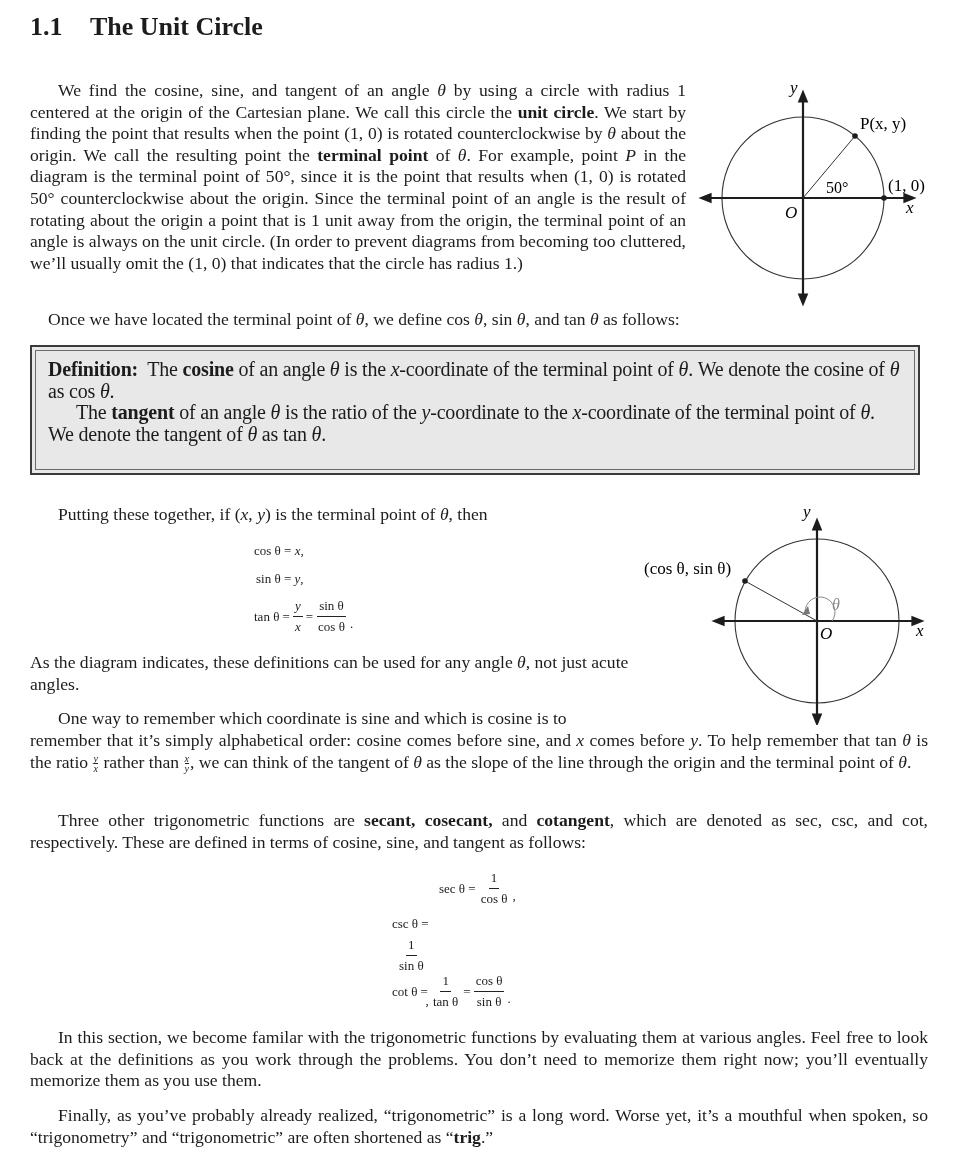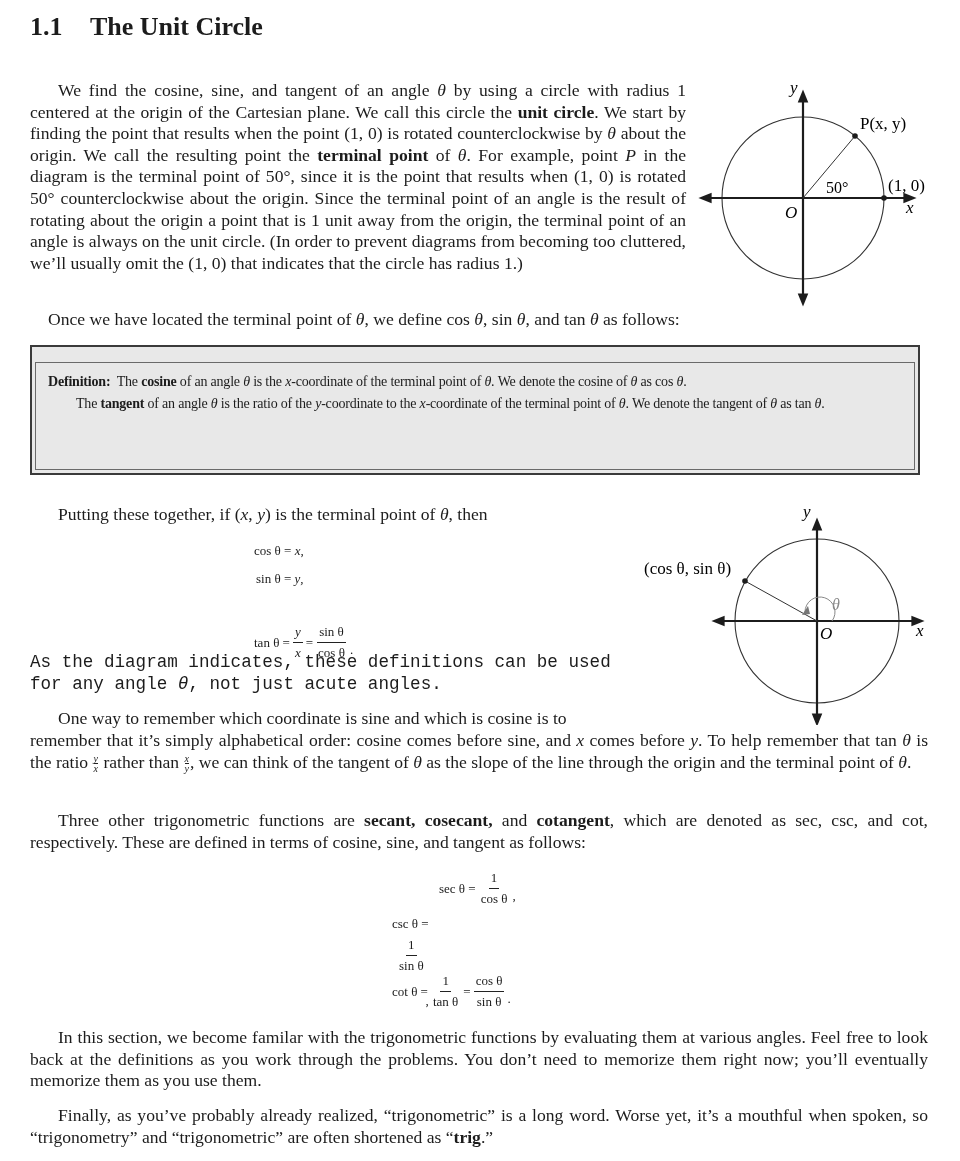--- a/index.html
+++ b/index.html
@@ -15,21 +15,21 @@
   .heading .num { display: inline-block; width: 60px; }
   .para { text-align: justify; }
   .indent { text-indent: 28px; }
   .defbox {
     left: 30px; top: 345px; width: 890px; height: 130px;
     border: 2px solid #3a3a3a; background: #e8e8e8; box-sizing: border-box;
   }
   .defbox-inner {
     position: absolute; left: 3px; top: 3px; right: 3px; bottom: 3px;
     border: 1px solid #6a6a6a; padding: 8px 12px; box-sizing: border-box;
-    font-size: 14px; line-height: 21.7px; letter-spacing: -0.2px; margin-top: 12px;
+    font-size: 20px; line-height: 21.7px; letter-spacing: -0.2px;
   }
   .defline-indent { text-indent: 28px; }
   .eq { font-size: 13px; }
   .frac { display: inline-flex; flex-direction: column; align-items: center; vertical-align: middle; margin: 0 3px; }
   .frac .top { border-bottom: 1px solid #222; padding: 0 2px; line-height: 20px; }
   .frac .bot { line-height: 20px; padding: 0 2px; }
   .sfrac { display: inline-flex; flex-direction: column; align-items: center; vertical-align: middle; font-size: 10px; line-height: 9px; margin: 0 1px; }
   .sfrac .top { border-bottom: 1px solid #222; }
   svg text { font-family: "Liberation Serif", "DejaVu Serif", serif; }
 </style>
@@ -68,21 +68,21 @@
   <div class="defbox-inner">
     <div><b>Definition:</b>&nbsp; <span>The </span><b>cosine</b><span> of an angle </span><i>θ</i><span> is the </span><i>x</i><span>-coordinate of the terminal point of </span><i>θ</i><span>. We denote the cosine of </span><i>θ</i><span> as cos </span><i>θ</i><span>.</span></div>
     <div class="defline-indent"><span>The </span><b>tangent</b><span> of an angle </span><i>θ</i><span> is the ratio of the </span><i>y</i><span>-coordinate to the </span><i>x</i><span>-coordinate of the terminal point of </span><i>θ</i><span>. We denote the tangent of </span><i>θ</i><span> as tan </span><i>θ</i><span>.</span></div>
   </div>
 </div>
 
 <div class="abs indent" style="left:30px; top:504px; width:600px;"><span>Putting these together, if (</span><i>x</i><span>, </span><i>y</i><span>) is the terminal point of </span><i>θ</i><span>, then</span></div>
 
 <div class="abs eq" style="left:254px; top:540px;"><span>cos θ =</span> <i>x</i><span>,</span></div>
 <div class="abs eq" style="left:256px; top:568px;"><span>sin θ =</span> <i>y</i><span>,</span></div>
-<div class="abs eq" style="left:254px; top:622px; display:flex; align-items:center;">
+<div class="abs eq" style="left:254px; top:596px; display:flex; align-items:center;">
   <span>tan θ =</span>
   <span class="frac">
       <i class="top">y</i>
       <i class="bot">x</i>
     </span>
   <span>=</span>
   <span class="frac">
       <span class="top">sin θ</span>
       <span class="bot">cos θ</span>
     </span>
@@ -102,21 +102,21 @@
   <circle cx="109" cy="81" r="2.8" fill="#1c1c1c"></circle>
   <path d="M196,121 A15,15 0 1 0 169,112" fill="none" stroke="#888" stroke-width="1"></path>
   <path d="M166,115 L172,106 L174,114 z" fill="#777"></path>
   <text x="167" y="17" font-size="17" font-style="italic">y</text>
   <text x="280" y="136" font-size="17" font-style="italic">x</text>
   <text x="184" y="139" font-size="17" font-style="italic">O</text>
   <text x="8" y="74" font-size="17">(cos θ, sin θ)</text>
   <text x="196" y="110" font-size="16" font-style="italic" fill="#888">θ</text>
 </svg>
 
-<div class="abs" style="left:30px; top:652px; width:600px;font-family:Liberation Mono, monospace;"><span>As the diagram indicates, these definitions can be used for any angle </span><i>θ</i><span>, not just acute angles.</span></div>
+<div class="abs" style="left:30px; top:652px; width:600px;"><span>As the diagram indicates, these definitions can be used for any angle </span><i>θ</i><span>, not just acute angles.</span></div>
 
 <div class="abs indent" style="left:30px; top:708px; width:600px;">One way to remember which coordinate is sine and which is cosine is to</div>
 <div class="abs para" style="left:30px; top:730px; width:898px;"><span>remember that it’s simply alphabetical order: cosine comes before sine, and </span><i>x</i><span> comes before </span><i>y</i><span>. To help remember that tan </span><i>θ</i><span> is the ratio </span><span class="sfrac">
       <i class="top">y</i>
       <i>x</i>
     </span><span> rather than </span><span class="sfrac">
       <i class="top">x</i>
       <i>y</i>
     </span><span>, we can think of the tangent of </span><i>θ</i><span> as the slope of the line through the origin and the terminal point of </span><i>θ</i><span>.</span></div>
 

